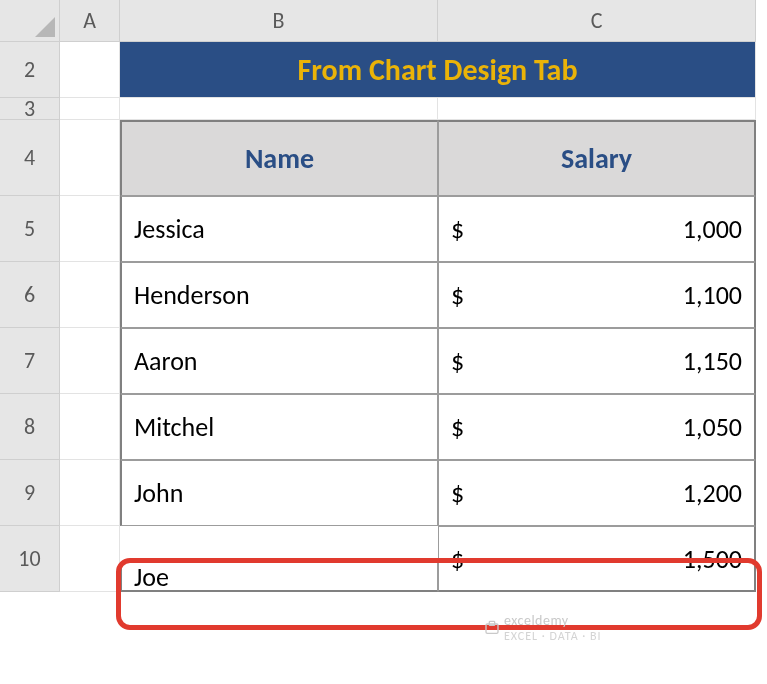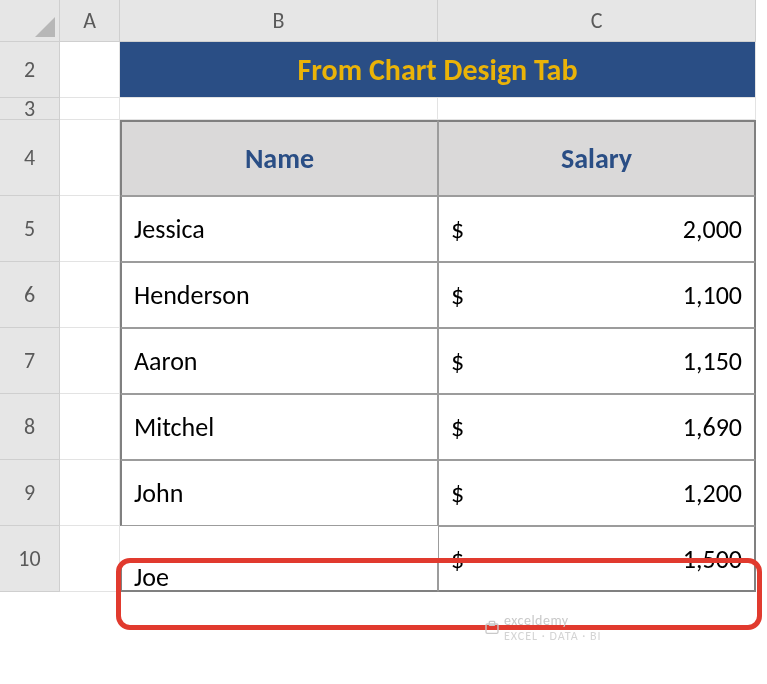--- a/index.html
+++ b/index.html
@@ -137,39 +137,39 @@
 
   <div class="cell" style="grid-column:3;grid-row:3;"></div>
   <div class="cell" style="grid-column:4;grid-row:3;"></div>
 
   <div class="tbl-cell tbl-header outer-top outer-left" style="grid-column:3;grid-row:4;">Name</div>
   <div class="tbl-cell tbl-header outer-top outer-right-tbl" style="grid-column:4;grid-row:4;">Salary</div>
 
   <div class="tbl-cell outer-left" style="grid-column:3;grid-row:5;">Jessica</div>
   <div class="tbl-cell salary-cell outer-right-tbl" style="grid-column:4;grid-row:5;">
     <span class="cur">$</span>
-    <span class="val">2,000</span>
+    <span class="val">1,000</span>
   </div>
 
   <div class="tbl-cell outer-left" style="grid-column:3;grid-row:6;">Henderson</div>
   <div class="tbl-cell salary-cell outer-right-tbl" style="grid-column:4;grid-row:6;">
     <span class="cur">$</span>
     <span class="val">1,100</span>
   </div>
 
   <div class="tbl-cell outer-left" style="grid-column:3;grid-row:7;">Aaron</div>
   <div class="tbl-cell salary-cell outer-right-tbl" style="grid-column:4;grid-row:7;">
     <span class="cur">$</span>
     <span class="val">1,150</span>
   </div>
 
   <div class="tbl-cell outer-left" style="grid-column:3;grid-row:8;">Mitchel</div>
   <div class="tbl-cell salary-cell outer-right-tbl" style="grid-column:4;grid-row:8;">
     <span class="cur">$</span>
-    <span class="val">1,690</span>
+    <span class="val">1,050</span>
   </div>
 
   <div class="tbl-cell outer-left" style="grid-column:3;grid-row:9;">John</div>
   <div class="tbl-cell salary-cell outer-right-tbl" style="grid-column:4;grid-row:9;">
     <span class="cur">$</span>
     <span class="val">1,200</span>
   </div>
 
   <div class="tbl-cell outer-left outer-bottom-tbl" style="grid-column:3;grid-row:10;margin-top:36px;">Joe</div>
   <div class="tbl-cell salary-cell outer-right-tbl outer-bottom-tbl" style="grid-column:4;grid-row:10;">

